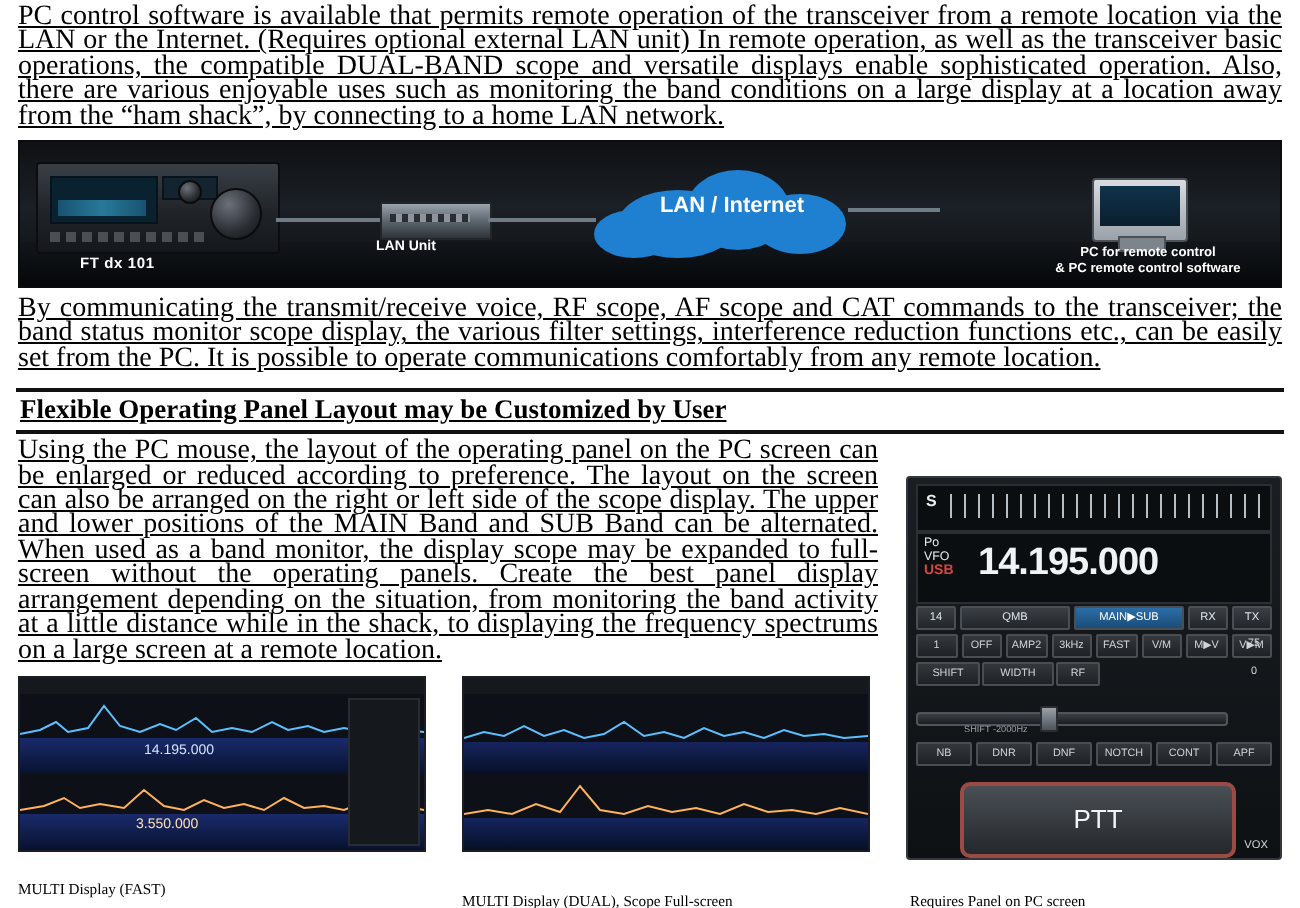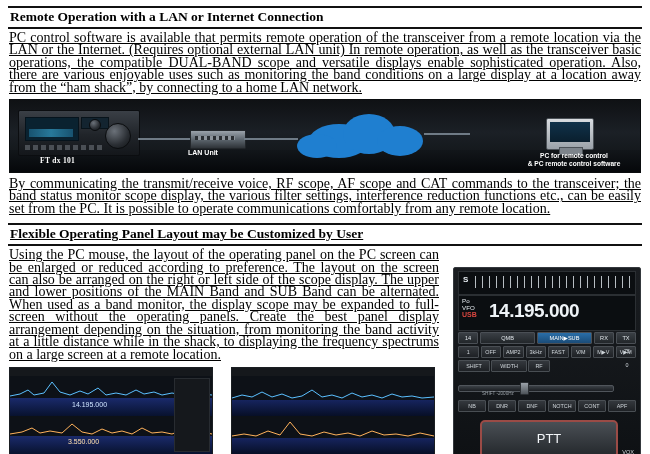--- a/index.html
+++ b/index.html
@@ -68,21 +68,21 @@
     background:radial-gradient(circle at 35% 30%,#6b7179,#2a2e33 60%,#101316);
     border:1px solid #0a0c0e;
   }
   .radio .knob.small{width:10px;height:10px;right:38px;top:8px;}
   .radio .row{
     position:absolute;left:6px;bottom:5px;width:80px;height:5px;
     background:repeating-linear-gradient(90deg,#4a4f55 0 5px,transparent 5px 8px);
   }
   .radio-label{
     position:absolute;left:30px;top:56px;color:#fff;font-size:7.5px;font-weight:bold;
-    font-family:Liberation Serif, serif;letter-spacing:.3px;
+    font-family:Liberation Sans, sans-serif;letter-spacing:.3px;
   }
   
   .lanunit{
     position:absolute;left:180px;top:30px;width:54px;height:17px;
     background:linear-gradient(180deg,#9aa2aa 0%,#5d666e 50%,#2e3338 100%);
     border:1px solid #22262a;border-radius:1px;
   }
   .lanunit:after{
     content:"";position:absolute;left:4px;top:5px;width:40px;height:4px;
     background:repeating-linear-gradient(90deg,#2a2e32 0 3px,#8d949b 3px 6px);
@@ -231,21 +231,20 @@
   .op-vox{
     position:absolute;right:6px;bottom:3px;color:#cfd5da;font-size:5.6px;
   }
   .footer-caps{position:relative;margin:2px 9px 0 9px;height:14px;}
 </style>
 </head>
 <body>
 
 <div class="page">
 
-  <div class="sect-head">Remote Operation with a LAN or Internet Connection</div>
 
   <div class="body-text">PC control software is available that permits remote operation of the transceiver from a remote location via the LAN or the Internet. (Requires optional external LAN unit) In remote operation, as well as the transceiver basic operations, the compatible DUAL-BAND scope and versatile displays enable sophisticated operation. Also, there are various enjoyable uses such as monitoring the band conditions on a large display at a location away from the “ham shack”, by connecting to a home LAN network.</div>
 
   <div class="diagram">
     <div class="floor"></div>
 
     <div class="radio">
       <div class="scr"></div>
       <div class="scr2"></div>
       <div class="knob small"></div>
@@ -260,20 +259,21 @@
     <div class="lan-label">LAN Unit</div>
 
     <div class="link l2"></div>
 
     <div class="cloud">
       <div class="c c1"></div>
         <div class="c c2"></div>
         <div class="c c3"></div>
         <div class="c c4"></div>
     </div>
+    <div class="cloud-label">LAN / Internet</div>
 
     <div class="link l3"></div>
 
     <div class="pc">
         <div class="base"></div>
       </div>
     <div class="pc-label" style="white-space:pre-line;">PC for remote control
 &amp; PC remote control software</div>
   </div>
 
@@ -382,16 +382,17 @@
         <div class="b">APF</div>
       </div>
 
       <div class="op-ptt" style="top:152px;">PTT</div>
       <div class="op-vox">VOX</div>
     </div>
   </div>
 
   <div class="footer-caps">
     <div class="cap" style="left:0;top:0;">MULTI Display (FAST)</div>
+    <div class="cap" style="left:222px;top:6px;">MULTI Display (DUAL), Scope Full-screen</div>
     <div class="cap" style="left:446px;top:6px;">Requires Panel on PC screen</div>
   </div>
 
 </div>
 
 </body></html>

